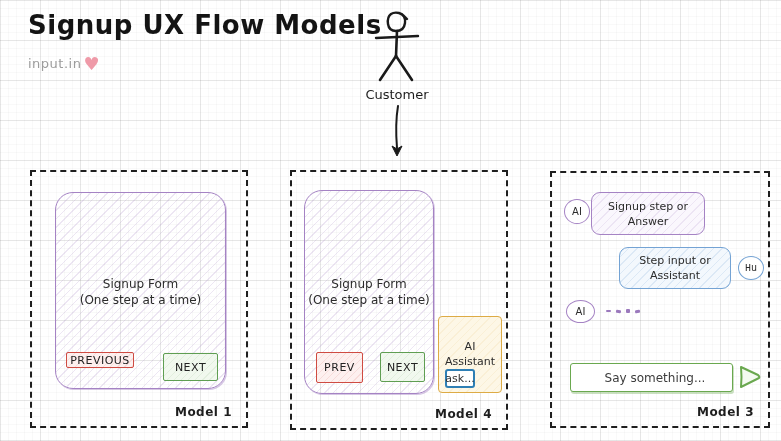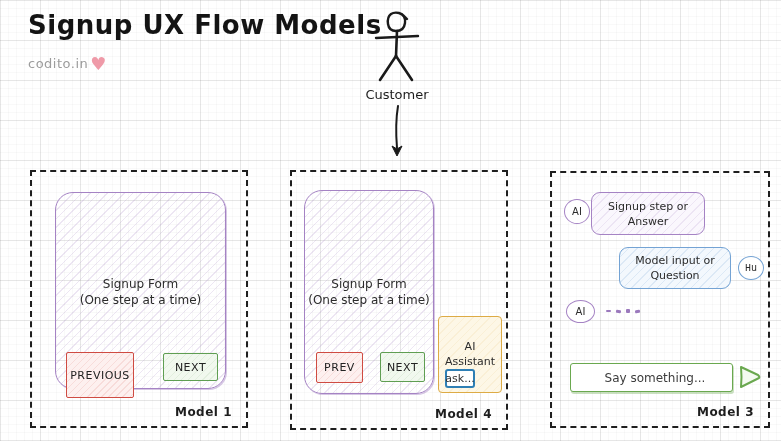--- a/index.html
+++ b/index.html
@@ -157,21 +157,21 @@
     padding-left: 7px;
   }
 
   svg { display: block; }
 </style>
 </head>
 <body>
 
 <div class="abs title">Signup UX Flow Models</div>
 <div class="abs brand">
-  <span>codito.in</span>
+  <span>input.in</span>
   <span class="heart">♥</span>
 </div>
 
 <div class="abs" style="left:363px; top:8px; width:70px; height:80px;">
   <svg width="70" height="80" viewBox="0 0 70 80">
     <path d="M28 6 Q24 9 25 16 Q26 23 33 23 Q41 23 42 15 Q43 7 36 5 Q31 4 28 6 Z M40 7 L44 11" fill="none" stroke="#1a1a1a" stroke-width="2.4" stroke-linecap="round"></path>
     <line x1="34" y1="23" x2="33" y2="48" stroke="#1a1a1a" stroke-width="2.6" stroke-linecap="round"></line>
     <line x1="13" y1="30" x2="55" y2="28" stroke="#1a1a1a" stroke-width="2.4" stroke-linecap="round"></line>
     <line x1="33" y1="48" x2="17" y2="72" stroke="#1a1a1a" stroke-width="2.6" stroke-linecap="round"></line>
     <line x1="33" y1="48" x2="49" y2="72" stroke="#1a1a1a" stroke-width="2.6" stroke-linecap="round"></line>
@@ -185,21 +185,21 @@
     <path d="M9 52 L4 42 L9 45 L14 42 Z" fill="#1a1a1a" stroke="#1a1a1a" stroke-width="1"></path>
   </svg>
 </div>
 
 <div class="abs panel" style="left:30px; top:170px; width:218px; height:258px;">
   <div class="sketch-form" style="left:23px; top:20px; width:171px; height:197px;">
     <div class="form-text" style="top:83px;">
       <div class="form-title">Signup Form</div>
       <div>(One step at a time)</div>
     </div>
-    <div class="btn btn-red" style="left:10px; top:159px; width:68px; height:46px;">PREVIOUS</div>
+    <div class="btn btn-red" style="left:10px; top:159px; width:68px; height:16px;">PREVIOUS</div>
     <div class="btn btn-green" style="left:107px; top:160px; width:55px; height:28px;">NEXT</div>
   </div>
   <div class="panel-label">Model 1</div>
 </div>
 
 <div class="abs panel" style="left:290px; top:170px; width:218px; height:260px;">
   <div class="sketch-form" style="left:12px; top:18px; width:130px; height:204px;">
     <div class="form-text" style="top:85px;">
       <div class="form-title">Signup Form</div>
       <div>(One step at a time)</div>
@@ -214,21 +214,21 @@
     </div>
     <div class="ask-input" style="left:6px; top:52px; width:30px; height:19px;">ask...</div>
   </div>
   <div class="panel-label">Model 4</div>
 </div>
 
 <div class="abs panel" style="left:550px; top:171px; width:220px; height:257px;">
   <div class="chip chip-purple" style="left:12px; top:26px; width:26px; height:25px;">AI</div>
   <div class="bubble bubble-purple" style="left:39px; top:19px; width:114px; height:43px;">Signup step or Answer</div>
 
-  <div class="bubble bubble-blue" style="left:67px; top:74px; width:112px; height:42px;">Model input or Question</div>
+  <div class="bubble bubble-blue" style="left:67px; top:74px; width:112px; height:42px;">Step input or Assistant</div>
   <div class="chip chip-blue" style="left:186px; top:83px; width:26px; height:24px;font-family:Liberation Mono, monospace;">Hu</div>
 
   <div class="chip chip-purple" style="left:14px; top:127px; width:29px; height:23px;">AI</div>
   <div class="abs typing-dots" style="left:54px; top:136px;">
     <span></span>
       <span></span>
       <span></span>
       <span></span>
   </div>
 

